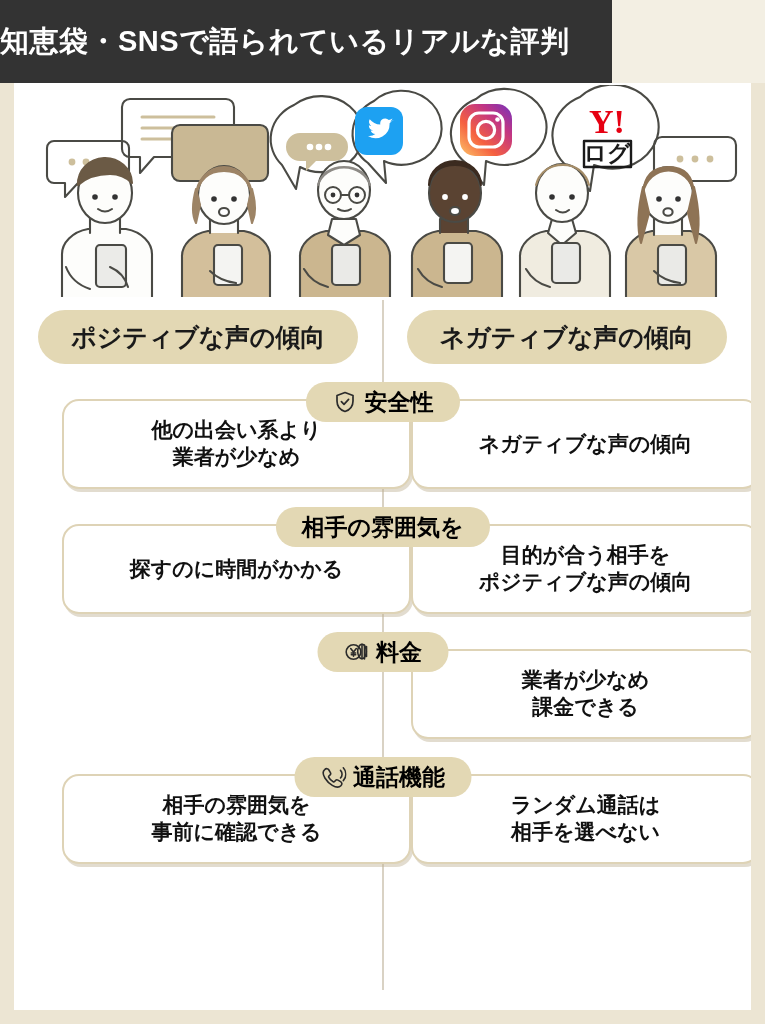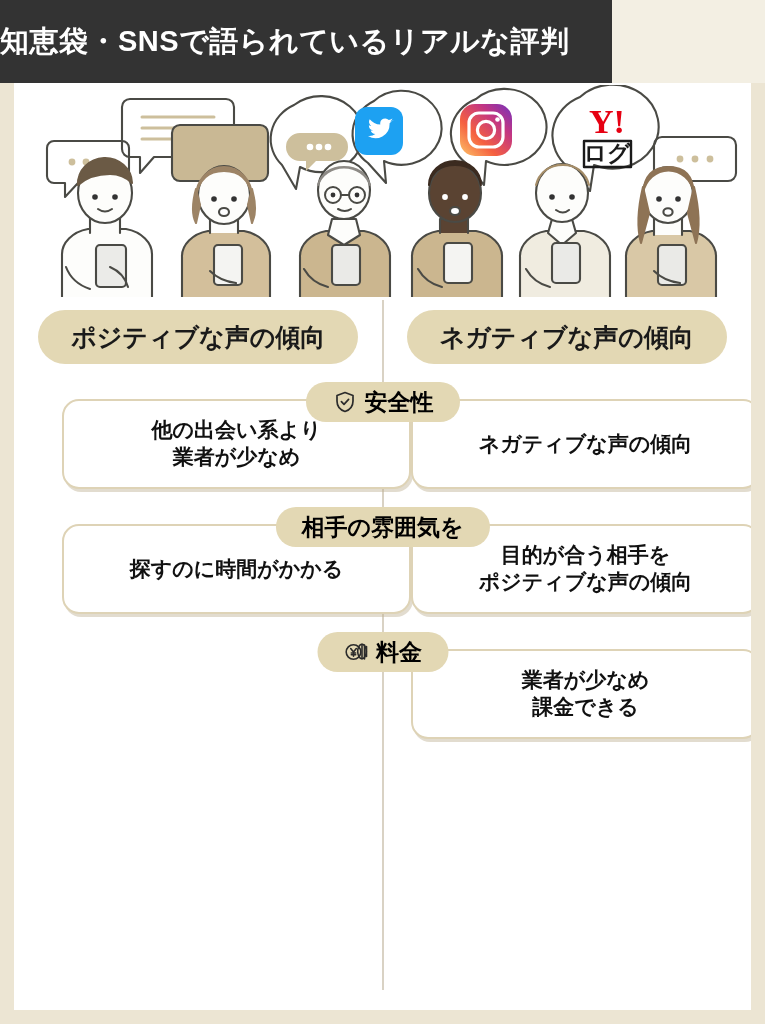--- a/index.html
+++ b/index.html
@@ -413,20 +413,41 @@
         <span class="cat-label">料金</span>
       </div>
       <div class="cards">
         <div class="card">
           <span class="card-text">業者が少なめ
 課金できる</span>
         </div>
       </div>
     </div>
 
+    <div class="section">
+      <div class="cat-pill">
+        <span class="cat-icon">
+          <svg width="26" height="24" viewBox="0 0 26 24" fill="none" stroke="#2b2b2b" stroke-width="1.6" stroke-linecap="round" stroke-linejoin="round">
+            <path d="M4.2 4.6 c1.6 -1.6 3.4 -1 4.2 .4 l1.5 2.6 c.6 1 .3 1.8 -.5 2.5 l-1 .9 c-.4 .4 -.4 .8 -.1 1.4 c.9 1.8 2.5 3.4 4.4 4.3 c.6 .3 1 .2 1.4 -.2 l.9 -1 c.7 -.8 1.5 -1 2.5 -.4 l2.5 1.5 c1.4 .8 2 2.6 .4 4.2 c-2 2 -5.2 1.6 -8.6 -.4 c-3 -1.8 -5.6 -4.4 -7.4 -7.4 c-2 -3.4 -2.4 -6.6 -.2 -8.4 z"></path>
+            <path d="M20 5.4 a5.4 5.4 0 0 1 0 7.6 M22.8 2.8 a9.2 9.2 0 0 1 0 12.8"></path>
+          </svg>
+        </span>
+        <span class="cat-label">通話機能</span>
+      </div>
+      <div class="cards">
+        <div class="card">
+          <span class="card-text">相手の雰囲気を
+事前に確認できる</span>
+        </div>
+        <div class="card">
+          <span class="card-text">ランダム通話は
+相手を選べない</span>
+        </div>
+      </div>
+    </div>
 
 
   </div>
 
   <div class="frame-left"></div>
   <div class="frame-right"></div>
   <div class="frame-bottom"></div>
 
 </div>
 

